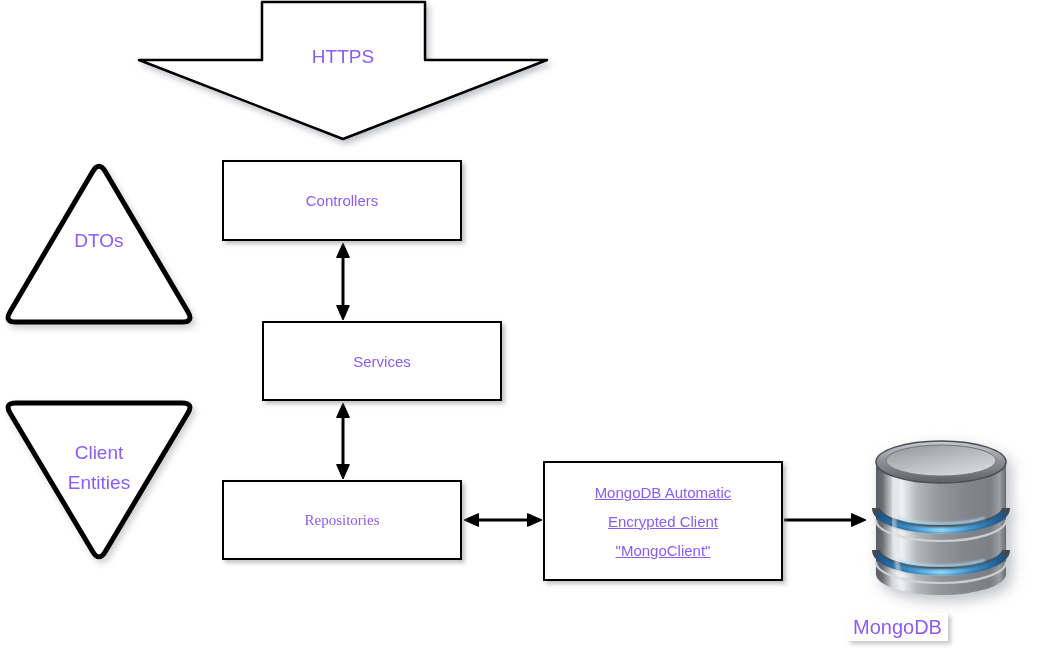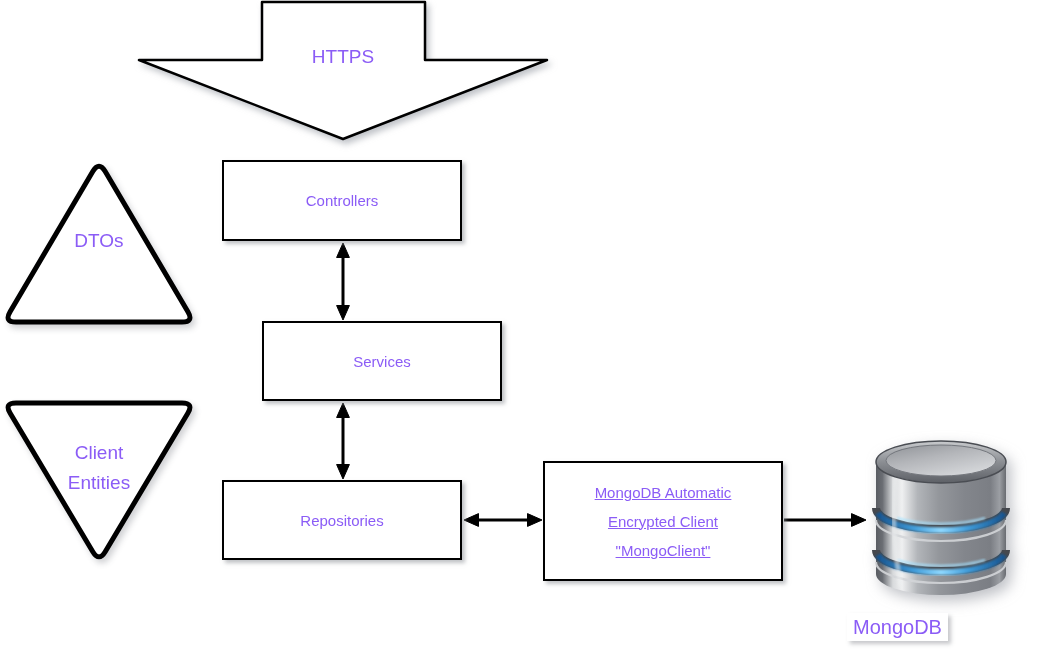--- a/index.html
+++ b/index.html
@@ -73,21 +73,21 @@
     <div>Client</div>
     <div>Entities</div>
   </div>
 
   <div class="node-box" style="left:222px;top:160px;width:236px;height:77px;">
     <span>Controllers</span>
   </div>
   <div class="node-box" style="left:222px;top:321px;width:236px;height:76px;margin-left:40px;">
     <span>Services</span>
   </div>
-  <div class="node-box" style="left:222px;top:480px;width:236px;height:76px;">
+  <div class="node-box" style="left:222px;top:480px;width:236px;height:76px;font-family:Liberation Serif, serif;">
     <span>Repositories</span>
   </div>
 
   <div class="node-box" style="left:543px;top:461px;width:236px;height:116px;text-decoration:underline;">
     <div>
       <div>MongoDB Automatic</div>
       <div>Encrypted Client</div>
       <div>"MongoClient"</div>
     </div>
   </div>

